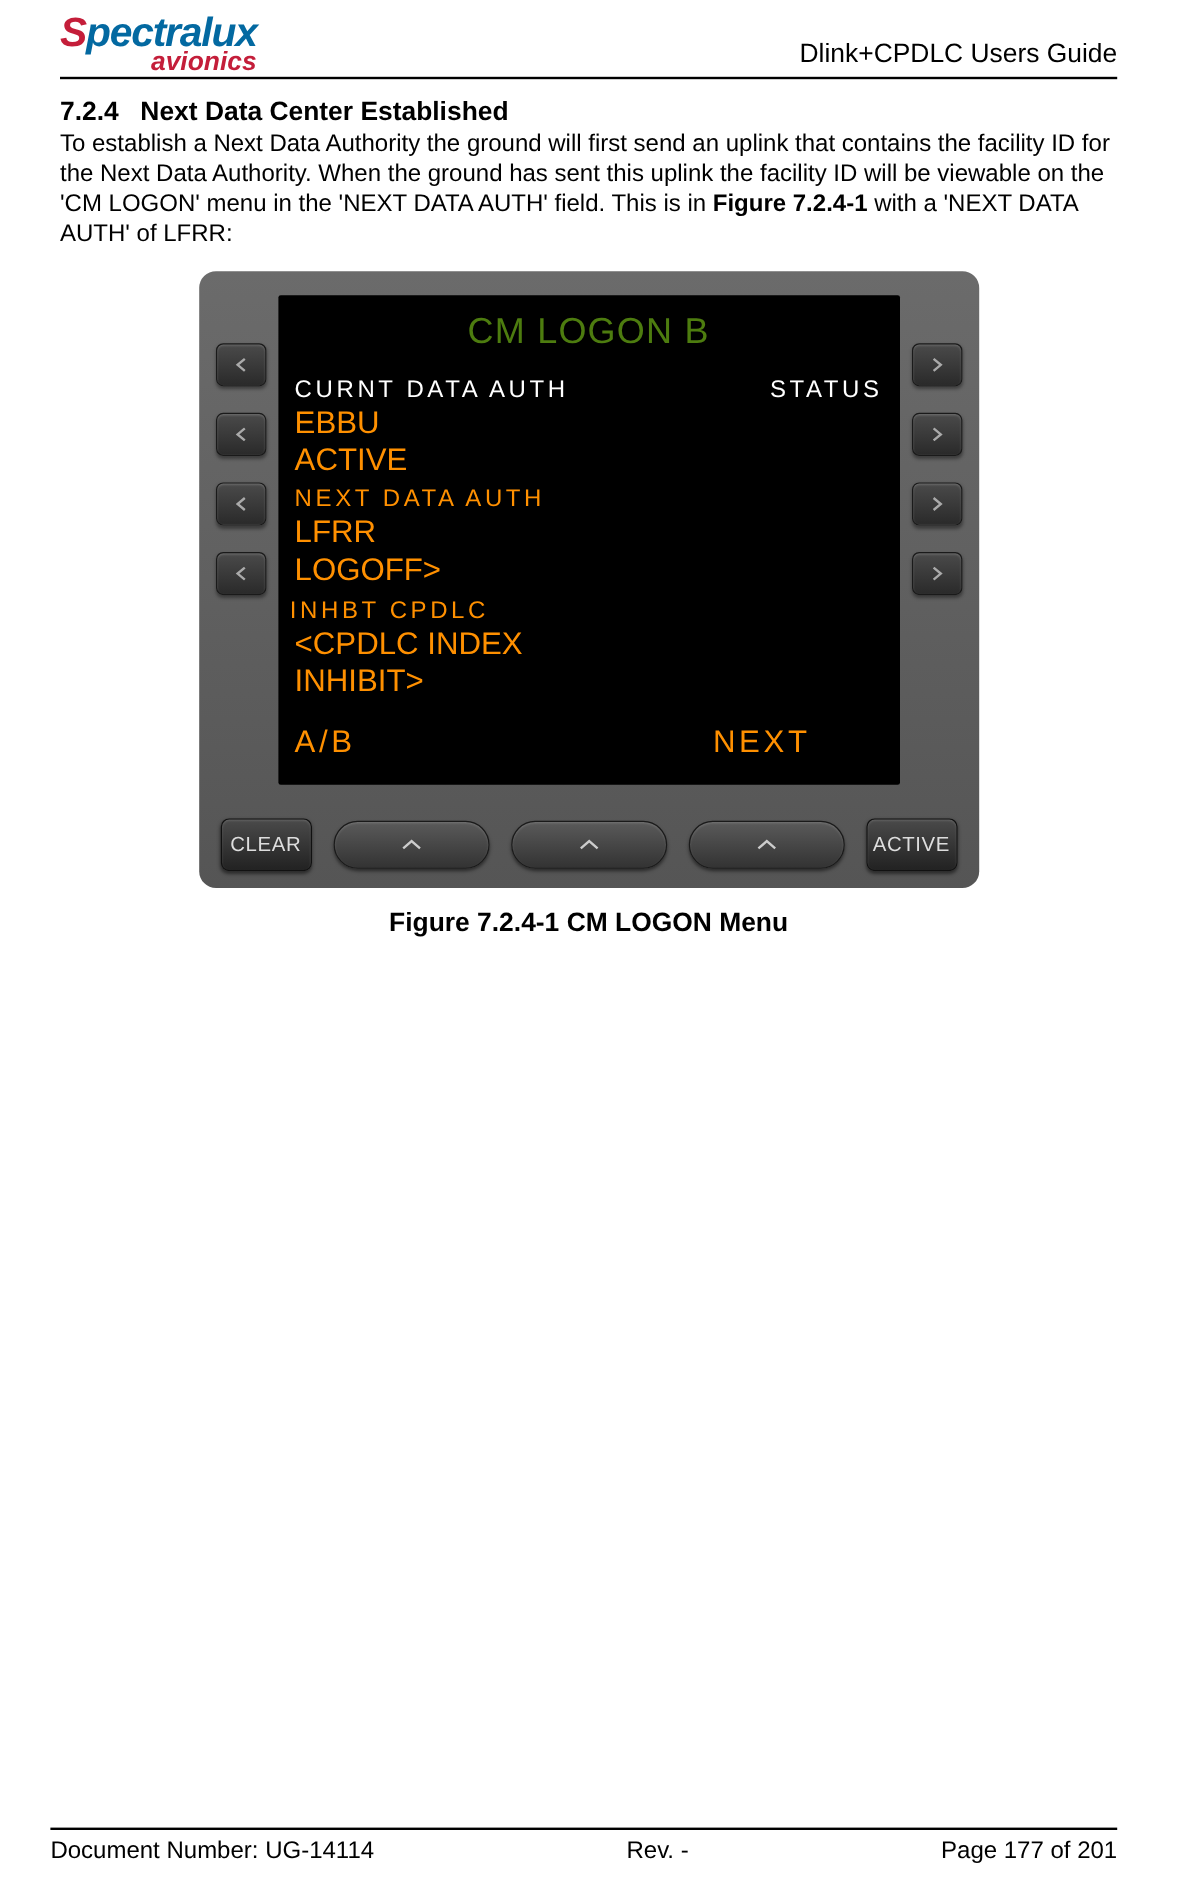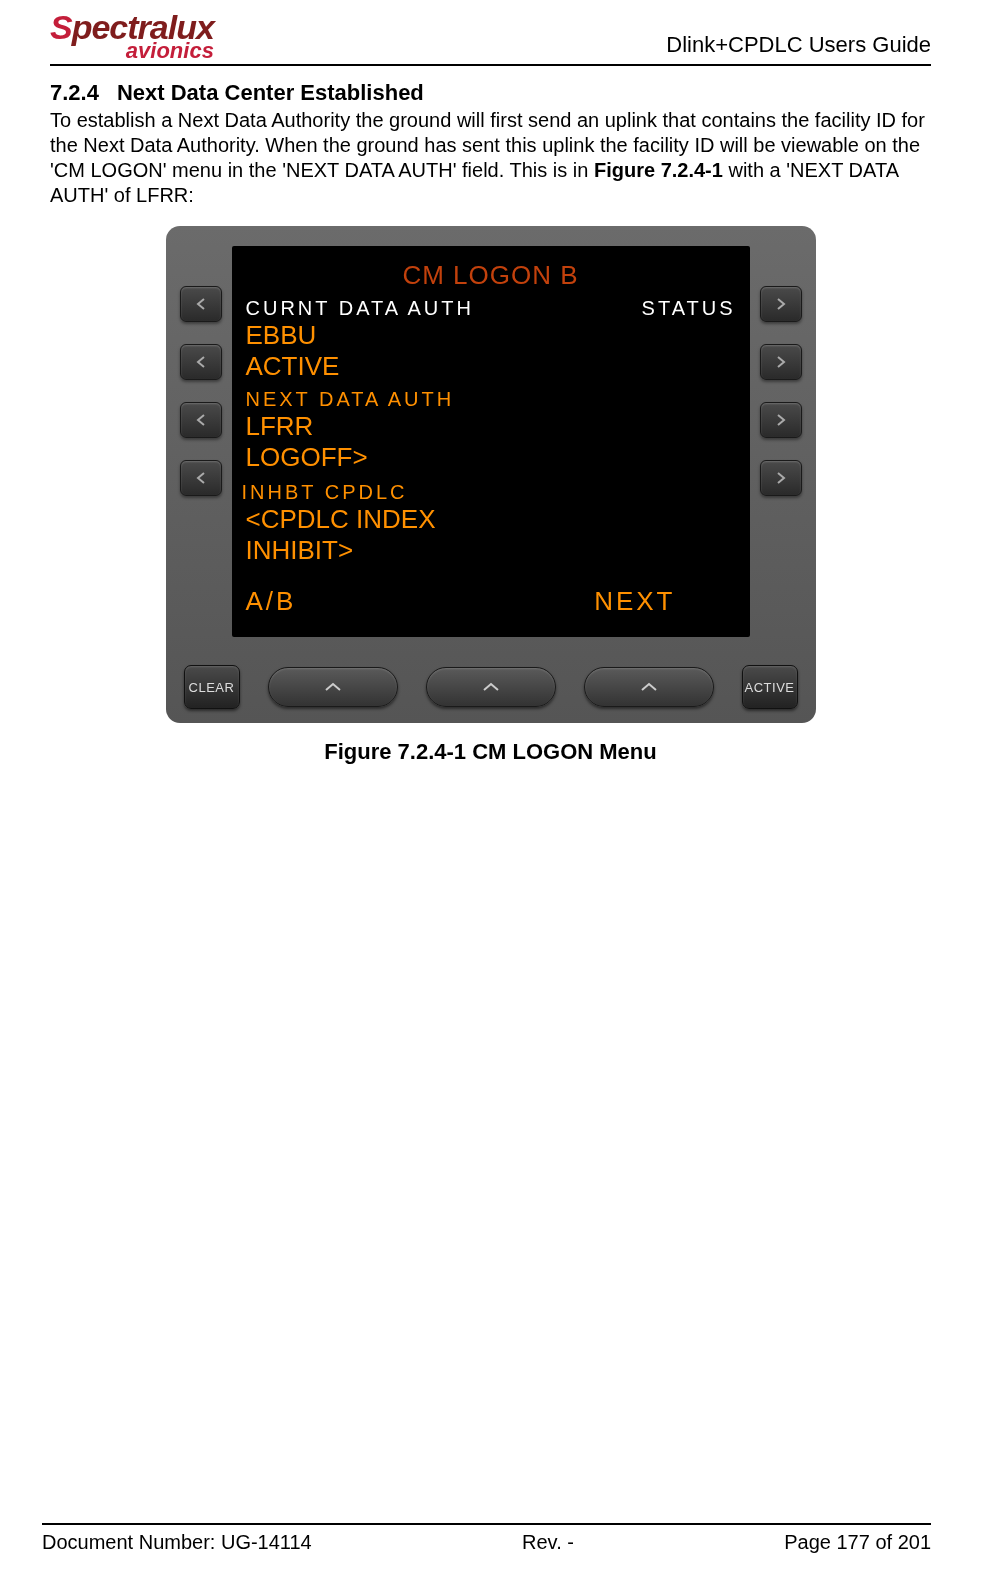--- a/index.html
+++ b/index.html
@@ -27,21 +27,21 @@
       flex-direction: column;
       line-height: 0.9;
     }
     .logo-top {
       font-size: 34px;
       font-weight: bold;
       font-style: italic;
       letter-spacing: -1px;
     }
     .logo-top .sp-s { color: #c41e3a; }
-    .logo-top .sp-rest { color: #7f1d1d; }
+    .logo-top .sp-rest { color: #0369a1; }
     .logo-bottom {
       font-size: 22px;
       font-style: italic;
       color: #c41e3a;
       text-align: right;
       margin-top: -2px;
       font-weight: bold;
     }
     .doc-title {
       font-size: 22px;
@@ -101,26 +101,26 @@
       flex: 1;
       background: #000;
       margin: 0 10px;
       padding: 14px 10px 20px 10px;
       min-height: 290px;
       text-align: left;
       font-family: Arial, sans-serif;
       border-radius: 2px;
     }
     .scr-title {
-      color: #c2410c;
-      font-size: 26px;
+      color: #4d7c0f;
+      font-size: 30px;
       text-align: center;
       font-weight: normal;
       letter-spacing: 1px;
-      margin-bottom: 6px;
+      margin-bottom: 20px;
     }
     .scr-row {
       display: flex;
       justify-content: space-between;
       color: #ffffff;
       font-size: 20px;
       letter-spacing: 3px;
       padding: 0 4px;
     }
     .scr-big {
@@ -155,27 +155,27 @@
       margin-top: 20px;
     }
     .bottom-row {
       display: flex;
       justify-content: space-between;
       align-items: center;
       margin-top: 28px;
       padding: 0 4px;
     }
     .text-btn {
-      width: 56px;
+      width: 76px;
       height: 44px;
       background: linear-gradient(#4a4a4a, #222);
       border: 1px solid #111;
       border-radius: 7px;
       color: #ddd;
-      font-size: 13px;
+      font-size: 17px;
       display: flex;
       align-items: center;
       justify-content: center;
       box-shadow: inset 0 1px 2px rgba(255,255,255,0.15), 0 2px 3px rgba(0,0,0,0.5);
       letter-spacing: 0.5px;
     }
     .rocker {
       width: 130px;
       height: 40px;
       background: linear-gradient(#5a5a5a, #333);

